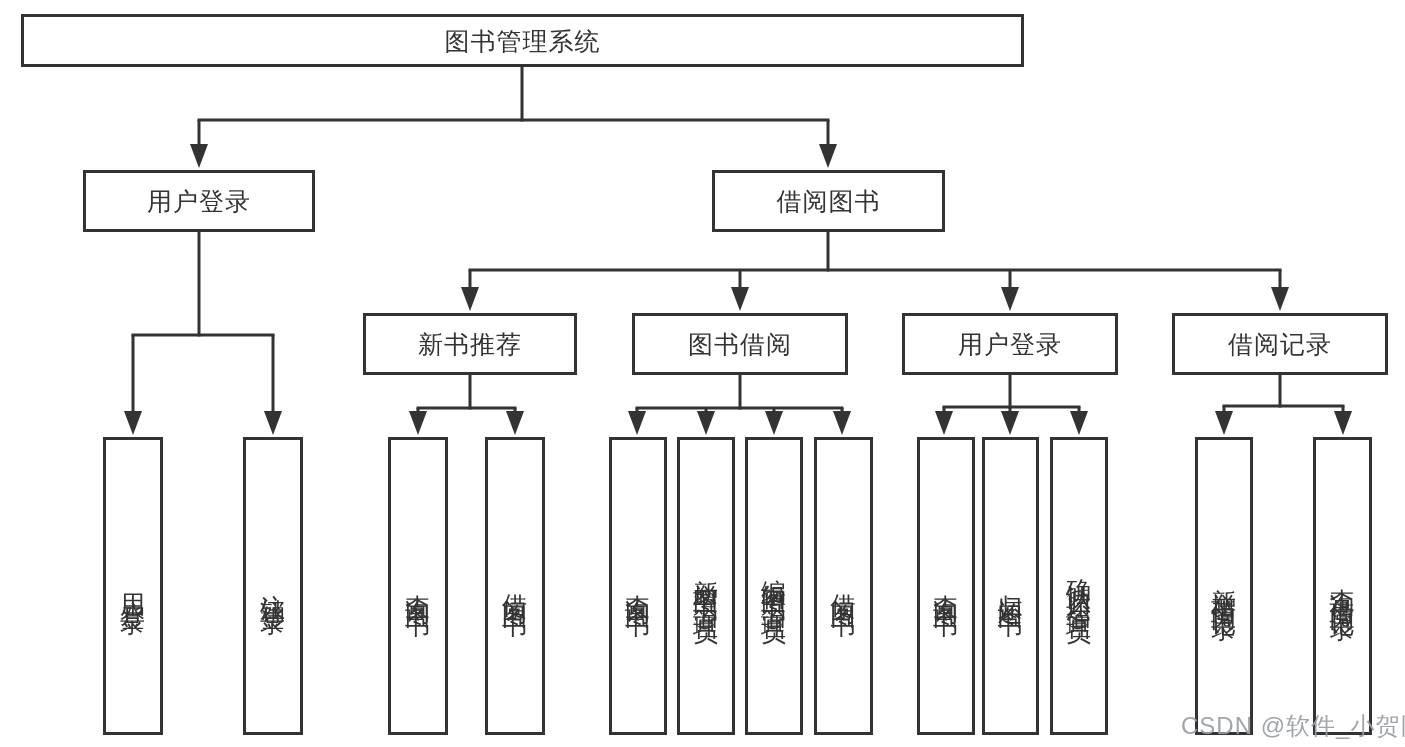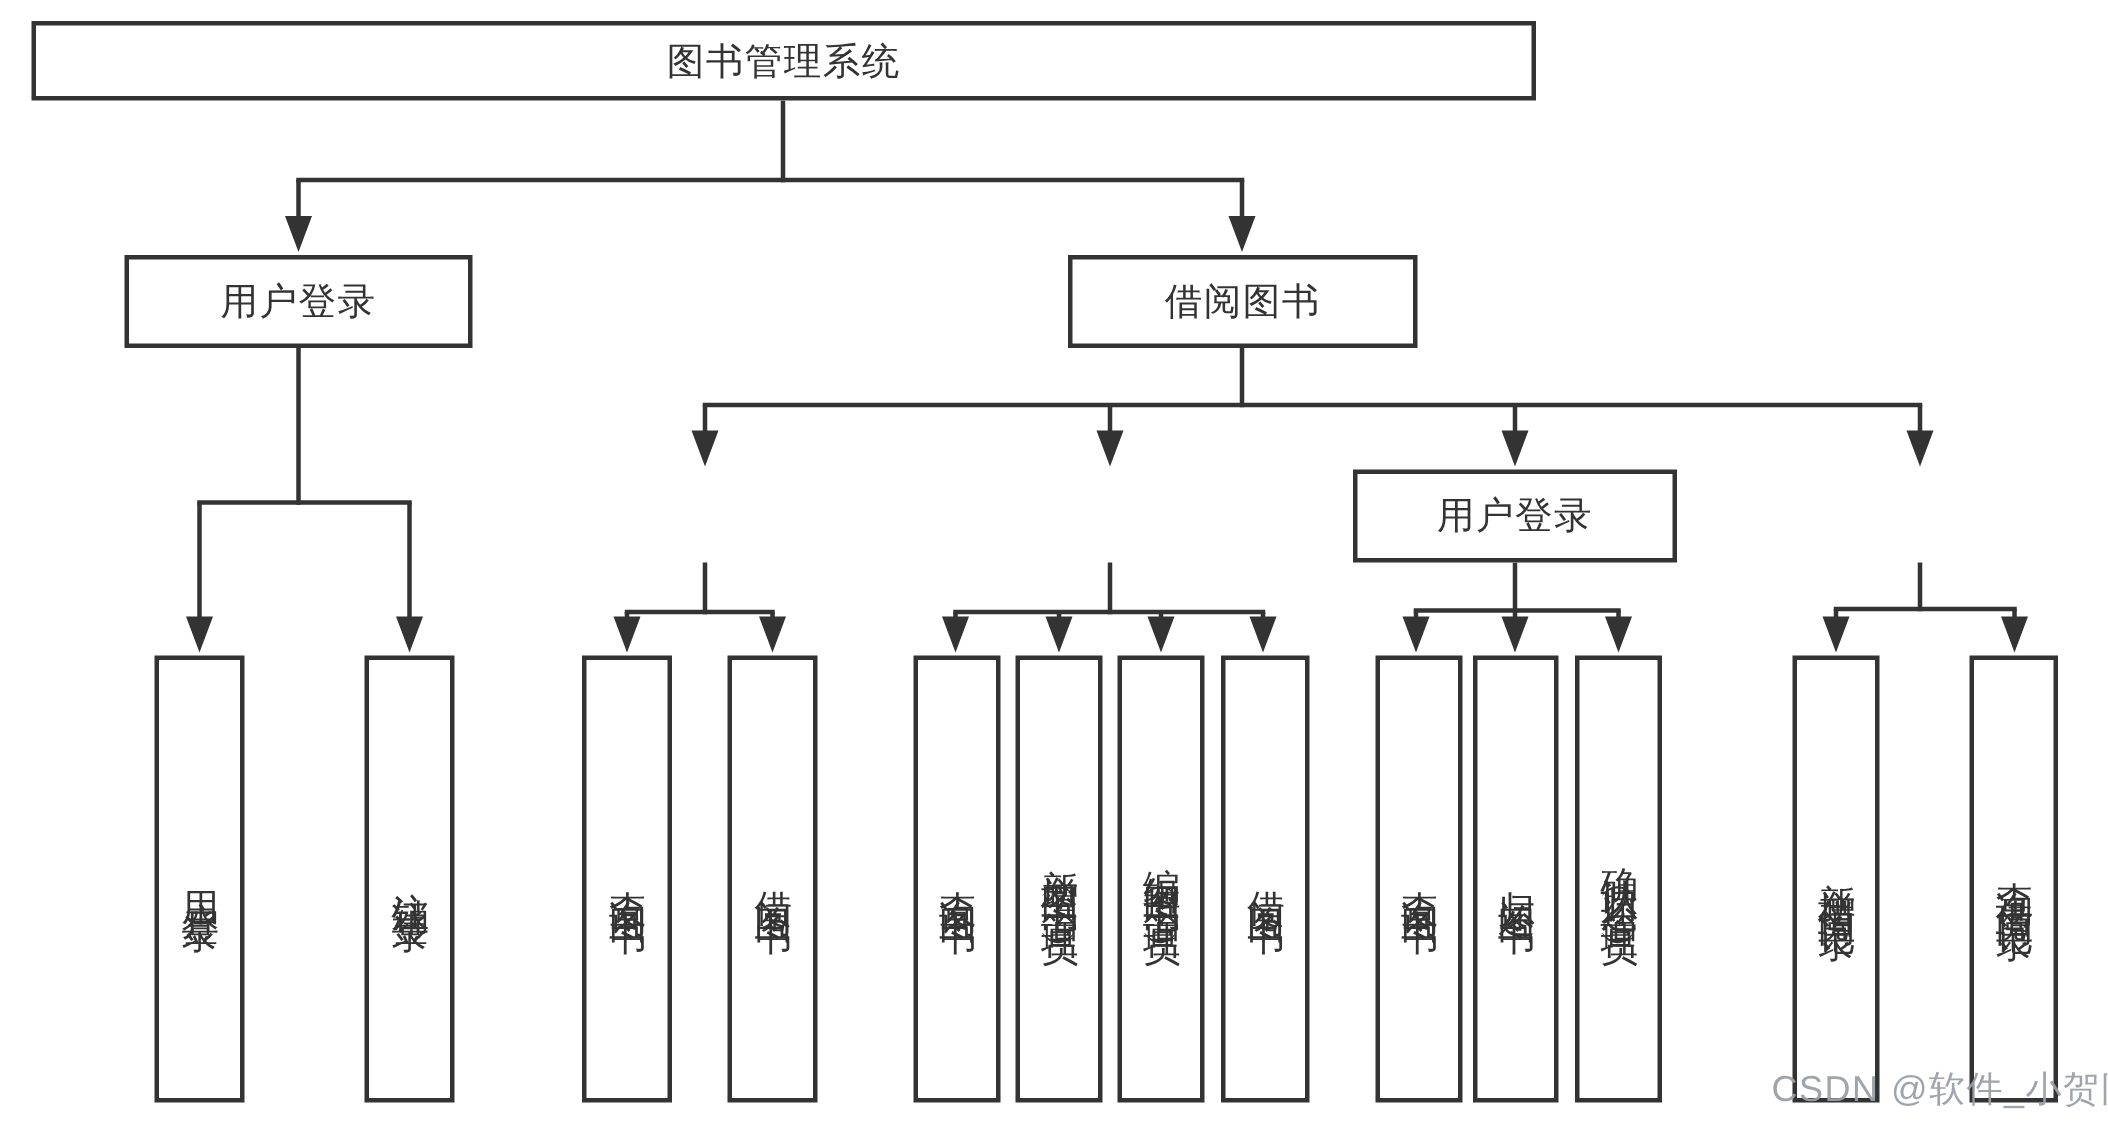--- a/index.html
+++ b/index.html
@@ -128,22 +128,31 @@
     <span>图书管理系统</span>
   </div>
 
   <div class="box h" style="left:83px; top:170px; width:232px; height:62px;">
     <span>用户登录</span>
   </div>
   <div class="box h" style="left:712px; top:170px; width:233px; height:62px;">
     <span>借阅图书</span>
   </div>
 
+  <div class="box h" style="left:363px; top:313px; width:214px; height:62px;">
+    <span>新书推荐</span>
+  </div>
+  <div class="box h" style="left:632px; top:313px; width:216px; height:62px;">
+    <span>图书借阅</span>
+  </div>
   <div class="box h" style="left:902px; top:313px; width:216px; height:62px;">
     <span>用户登录</span>
+  </div>
+  <div class="box h" style="left:1172px; top:313px; width:216px; height:62px;">
+    <span>借阅记录</span>
   </div>
 
   <div class="box v" style="left:103px; top:437px; width:60px; height:298px;">
     <span>用户登录</span>
   </div>
   <div class="box v" style="left:243px; top:437px; width:60px; height:298px;">
     <span>注销登录</span>
   </div>
   <div class="box v" style="left:388px; top:437px; width:60px; height:298px;">
     <span>查询图书</span>

